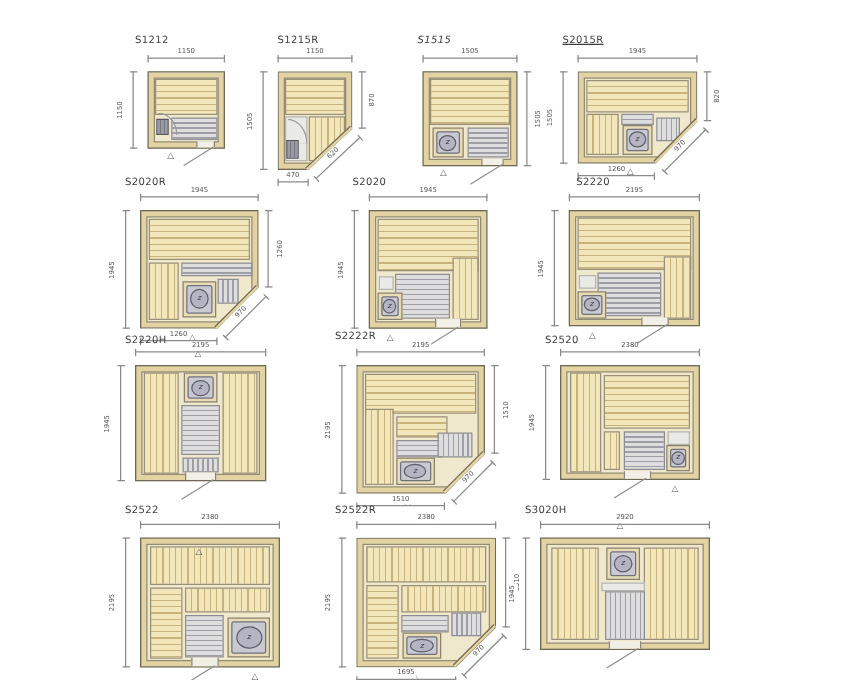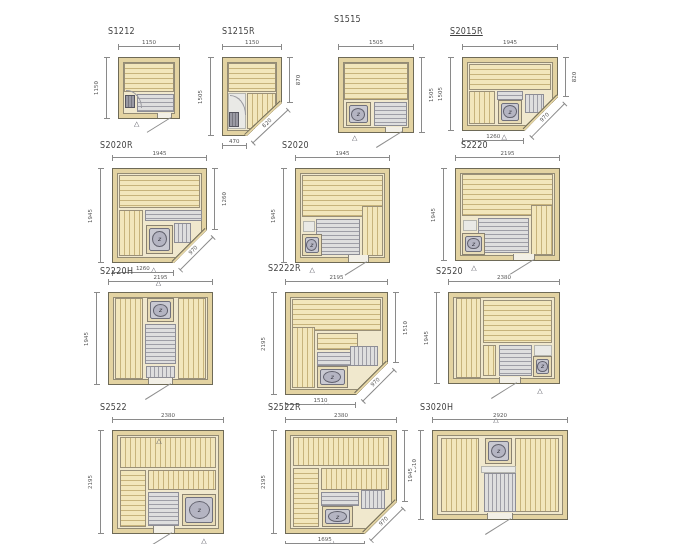--- a/index.html
+++ b/index.html
@@ -86,21 +86,21 @@
       <div class="dim dim-v" style="left: -12px; top: 0px; height: 79px;">
         <span class="lbl">1505</span>
       </div>
       <div class="dim dim-v right-side" style="left: 67px; top: 0px; height: 45.82px;">
         <span class="lbl">870</span>
       </div>
       <div class="dim dim-h" style="left: 0px; top: 88px; width: 24.6px;">
         <span class="lbl">470</span>
       </div>
     </div>
-    <div class="plan-title" style="left: 334px; top: 16px;">S1515</div>
+    <div class="plan-title" style="left: 334px; top: 28px; font-style: italic;">S1515</div>
     <div class="plan-wrap" style="left: 338px; top: 57px; width: 76px; height: 76px;">
       <div class="plan">
         <div class="feat bench-h" style="left: 7%; top: 7%; width: 86%; height: 50%;"></div>
         <div class="feat heater" style="left: 9%; top: 60%; width: 34%; height: 32%;">
           <div class="heater-pad">
             <div class="heater-oval">
               <span class="heater-glyph">z</span>
             </div>
           </div>
         </div>

